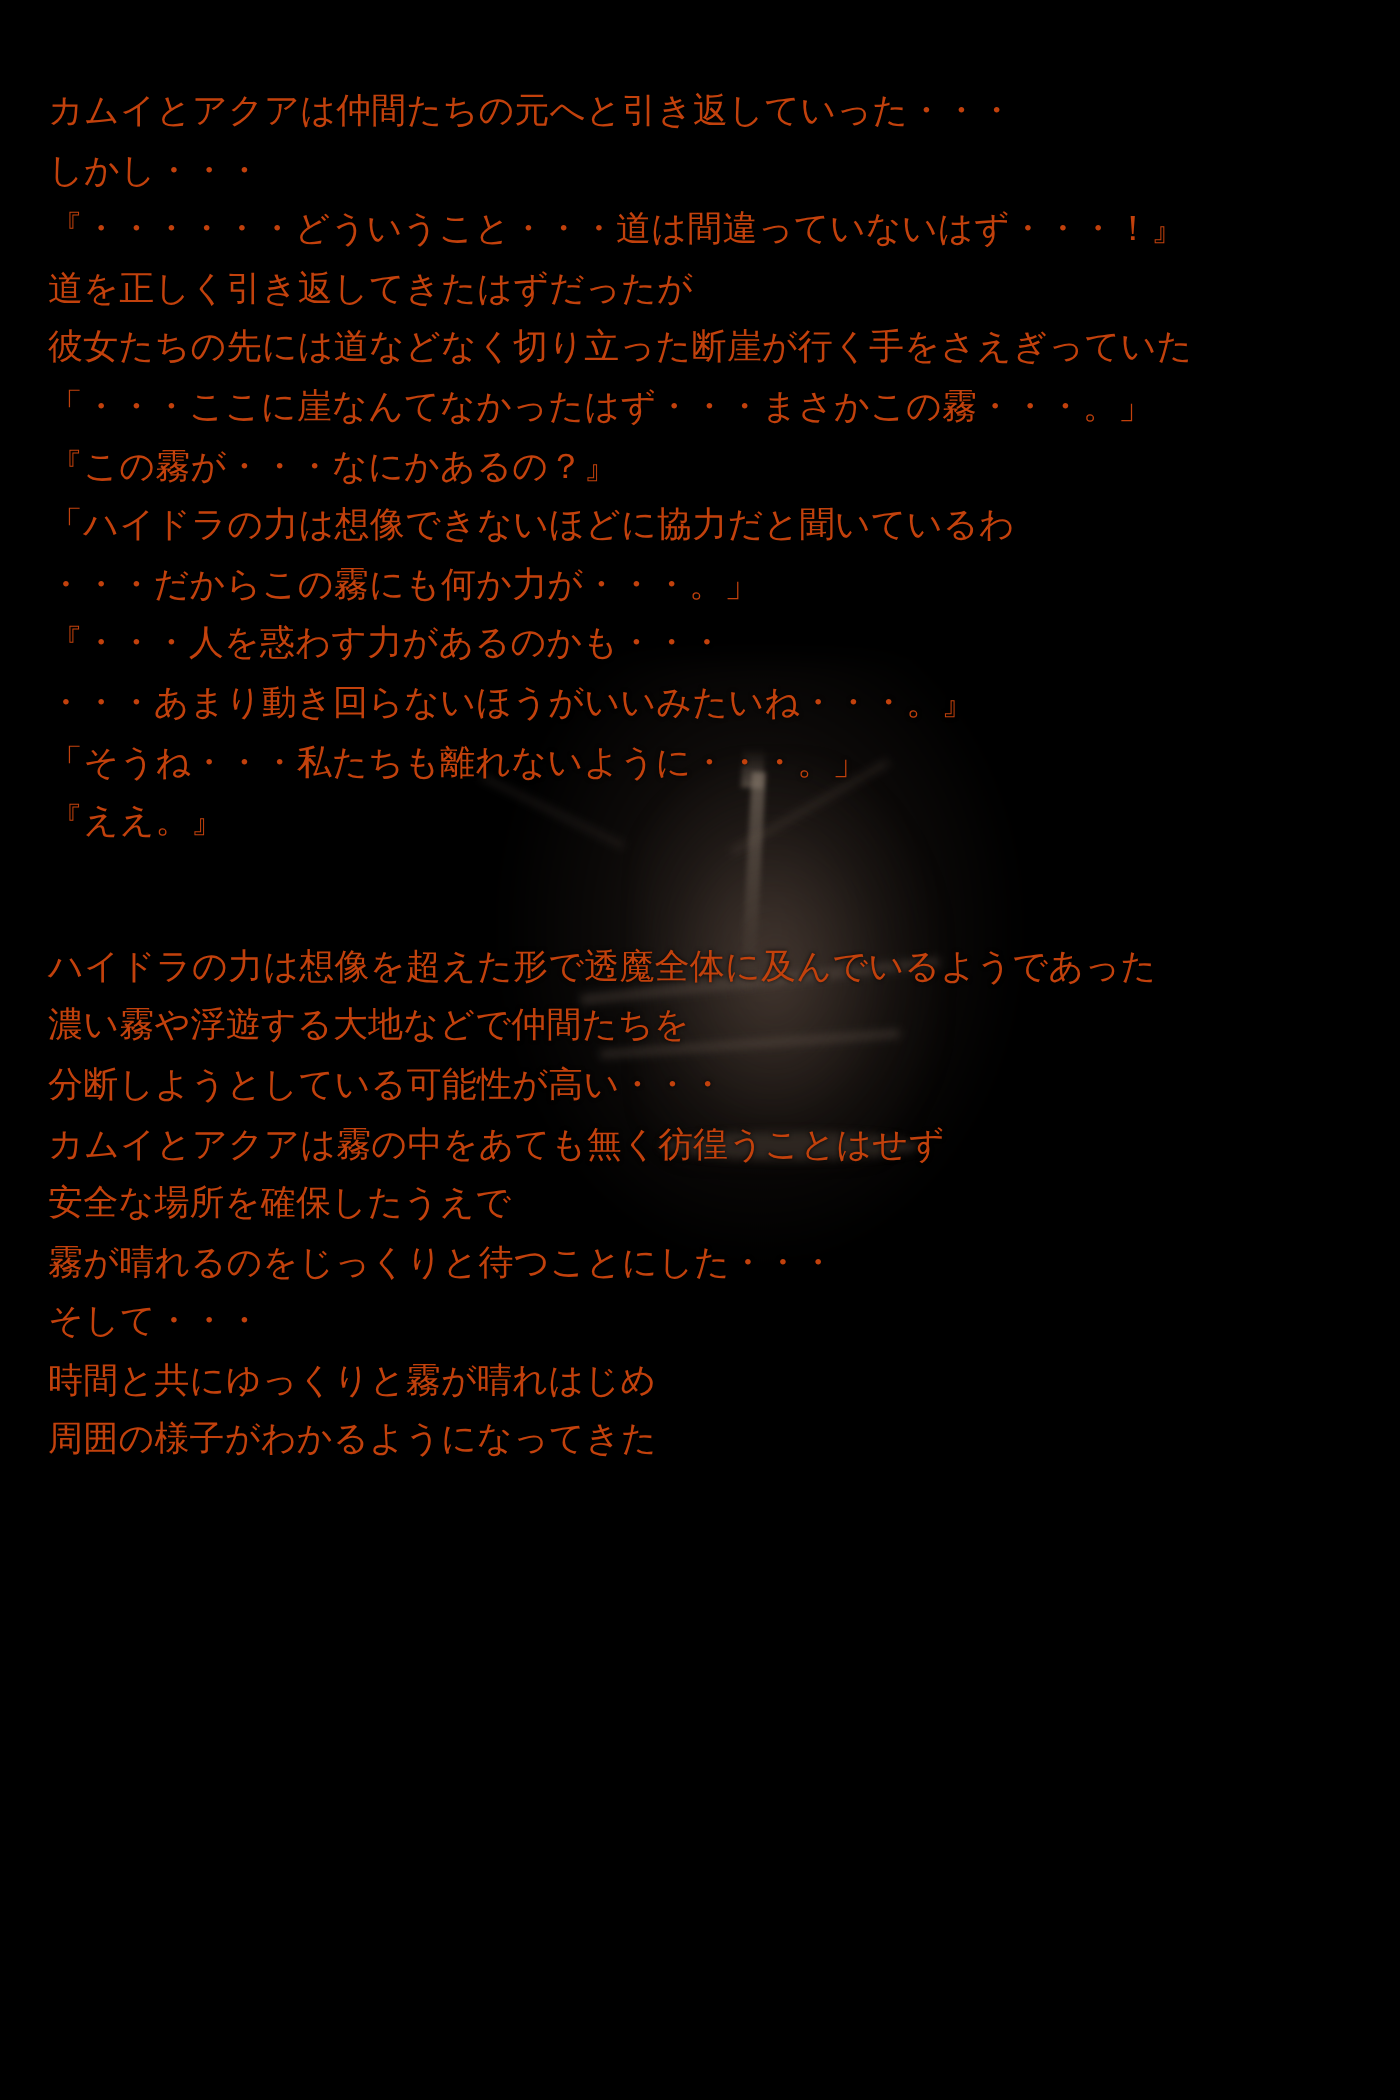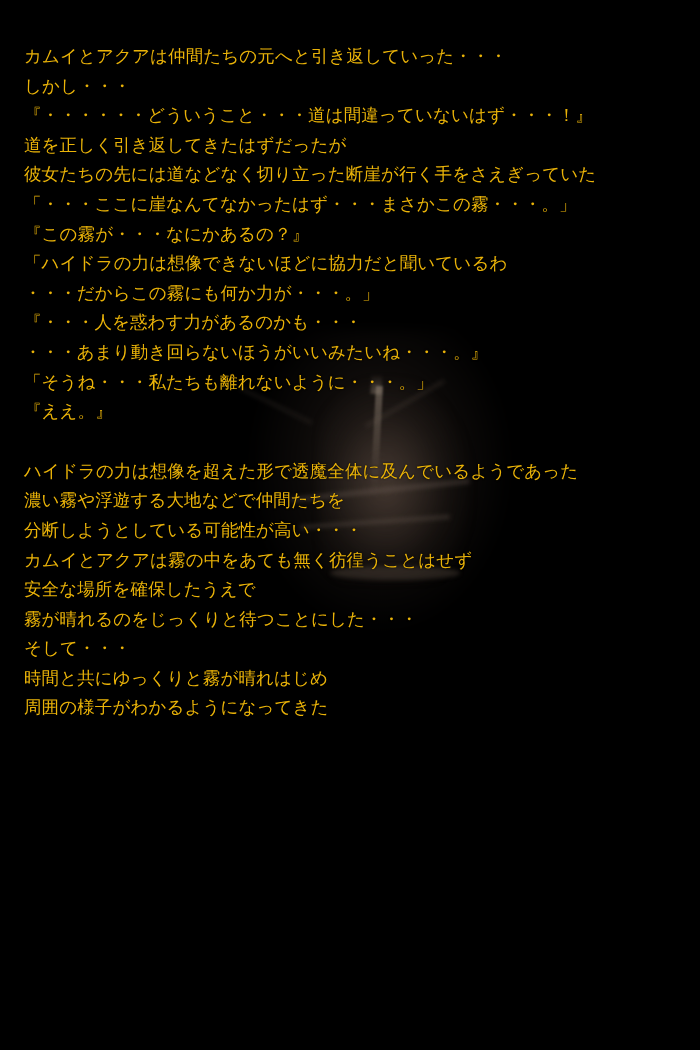--- a/index.html
+++ b/index.html
@@ -77,29 +77,29 @@
   .s3 { left: 330px; top: 566px; width: 130px; height: 14px; border-radius: 50%; background: rgba(96,82,72,0.35); }
   .s4 { left: 360px; top: 402px; width: 90px; height: 3px; transform: rotate(-30deg); background: rgba(110,96,84,0.25); }
   .s5 { left: 236px; top: 404px; width: 80px; height: 3px; transform: rotate(26deg); background: rgba(100,86,76,0.22); }
 
   #text-layer {
     position: relative;
     z-index: 2;
     padding: 42px 24px 0 24px;
   }
   .para {
-    color: #eab308;
+    color: #c2410c;
     font-size: 17.5px;
     line-height: 29.6px;
     letter-spacing: 0.1px;
     white-space: pre-wrap;
     text-shadow: 0 0 2px rgba(0,0,0,0.9);
   }
   .para + .para {
-    margin-top: 30px;
+    margin-top: 43px;
   }
 </style>
 </head>
 <body>
 
 <div id="page">
 
   <div id="bg-art">
     <div class="glow-a"></div>
     <div class="glow-b"></div>

